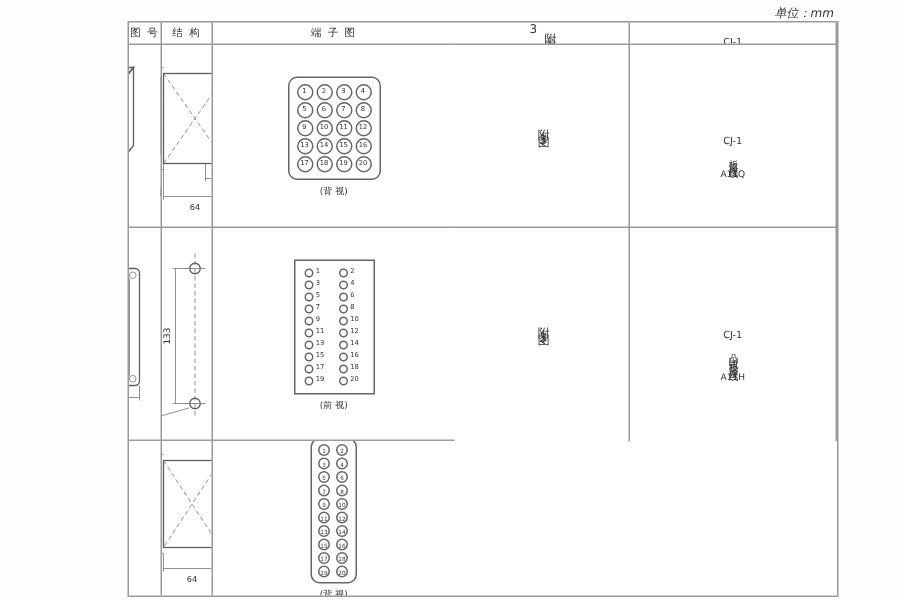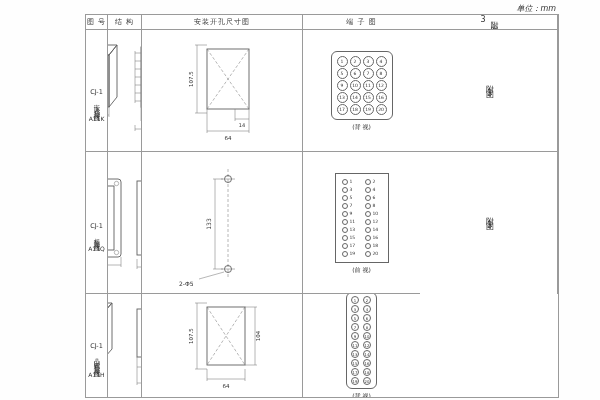--- a/index.html
+++ b/index.html
@@ -62,21 +62,20 @@
 <body>
 
 <div class="page">
 
   <div class="unit-label">单位：mm</div>
 
   <div class="spec-table">
 
     <div class="cell hdr">图 号</div>
     <div class="cell hdr">结 构</div>
-    <div class="cell hdr">安装开孔尺寸图</div>
     <div class="cell hdr no-r">端 子 图</div>
 
     <div class="cell">
       <span class="vtext fig-no">附图3</span>
     </div>
     <div class="cell">
       <span class="model">CJ-1</span>
       <span class="vtext desc">嵌入式后接线</span>
       <span class="code">A11K</span>
     </div>

